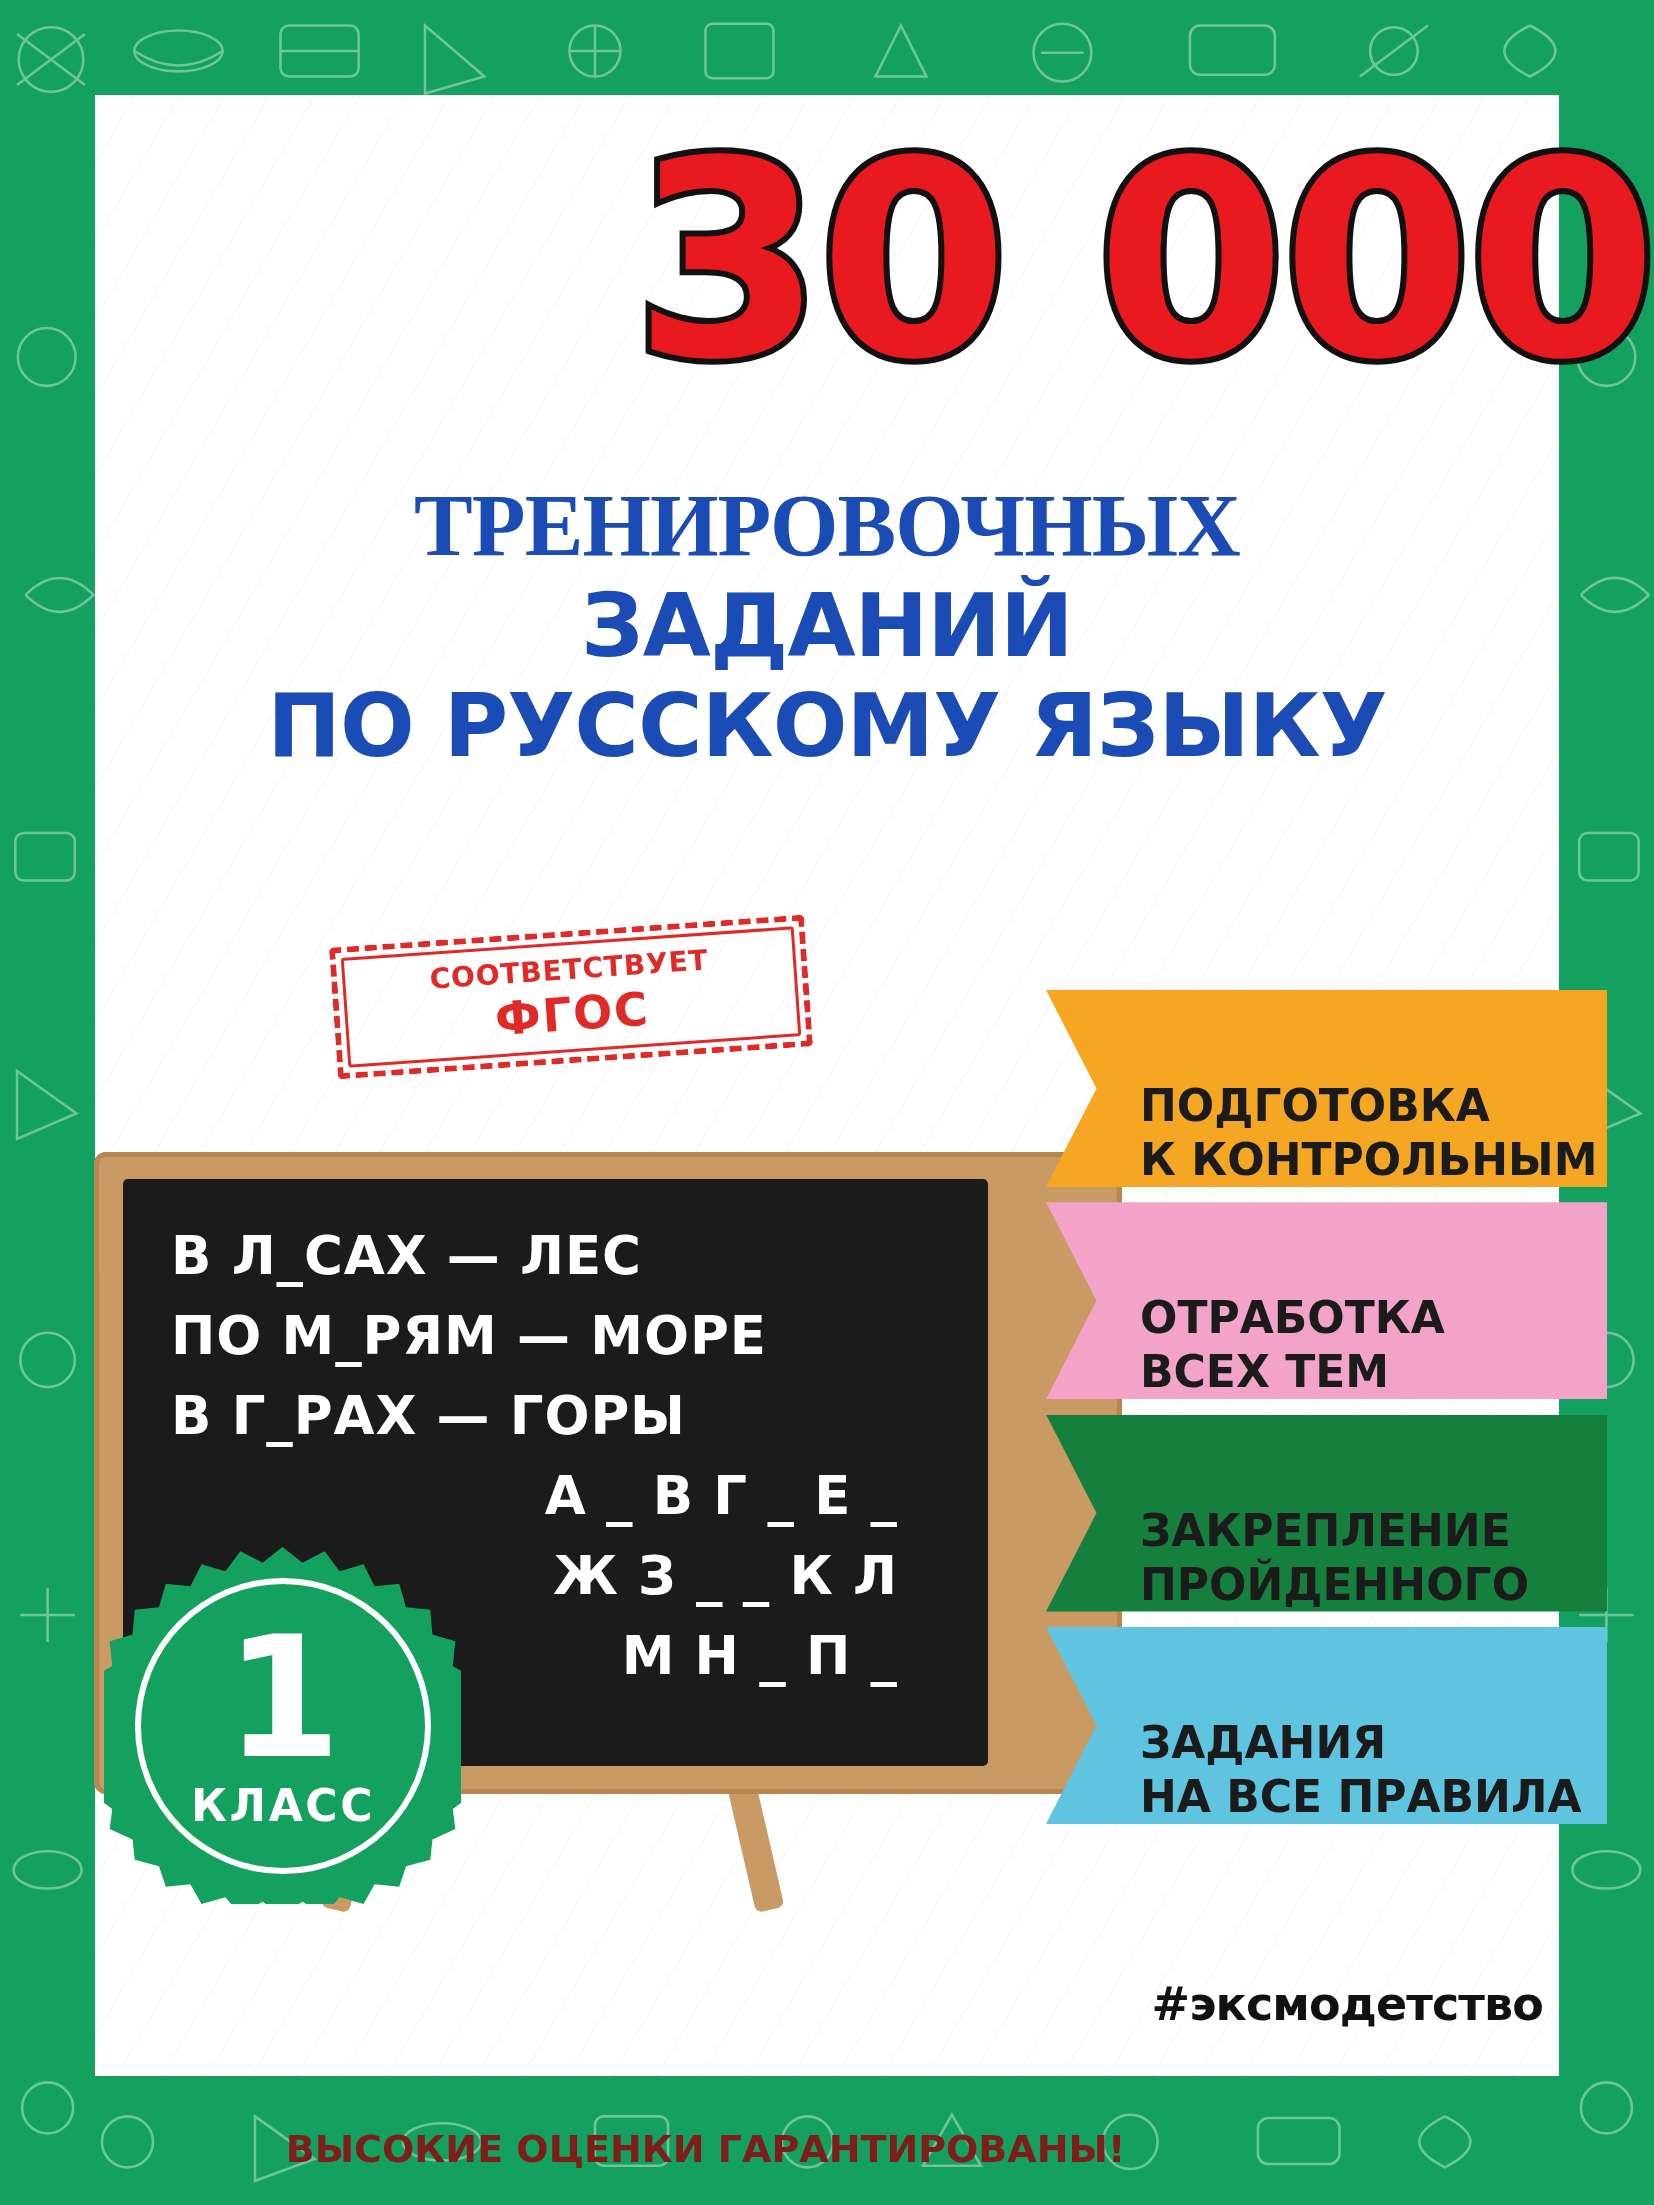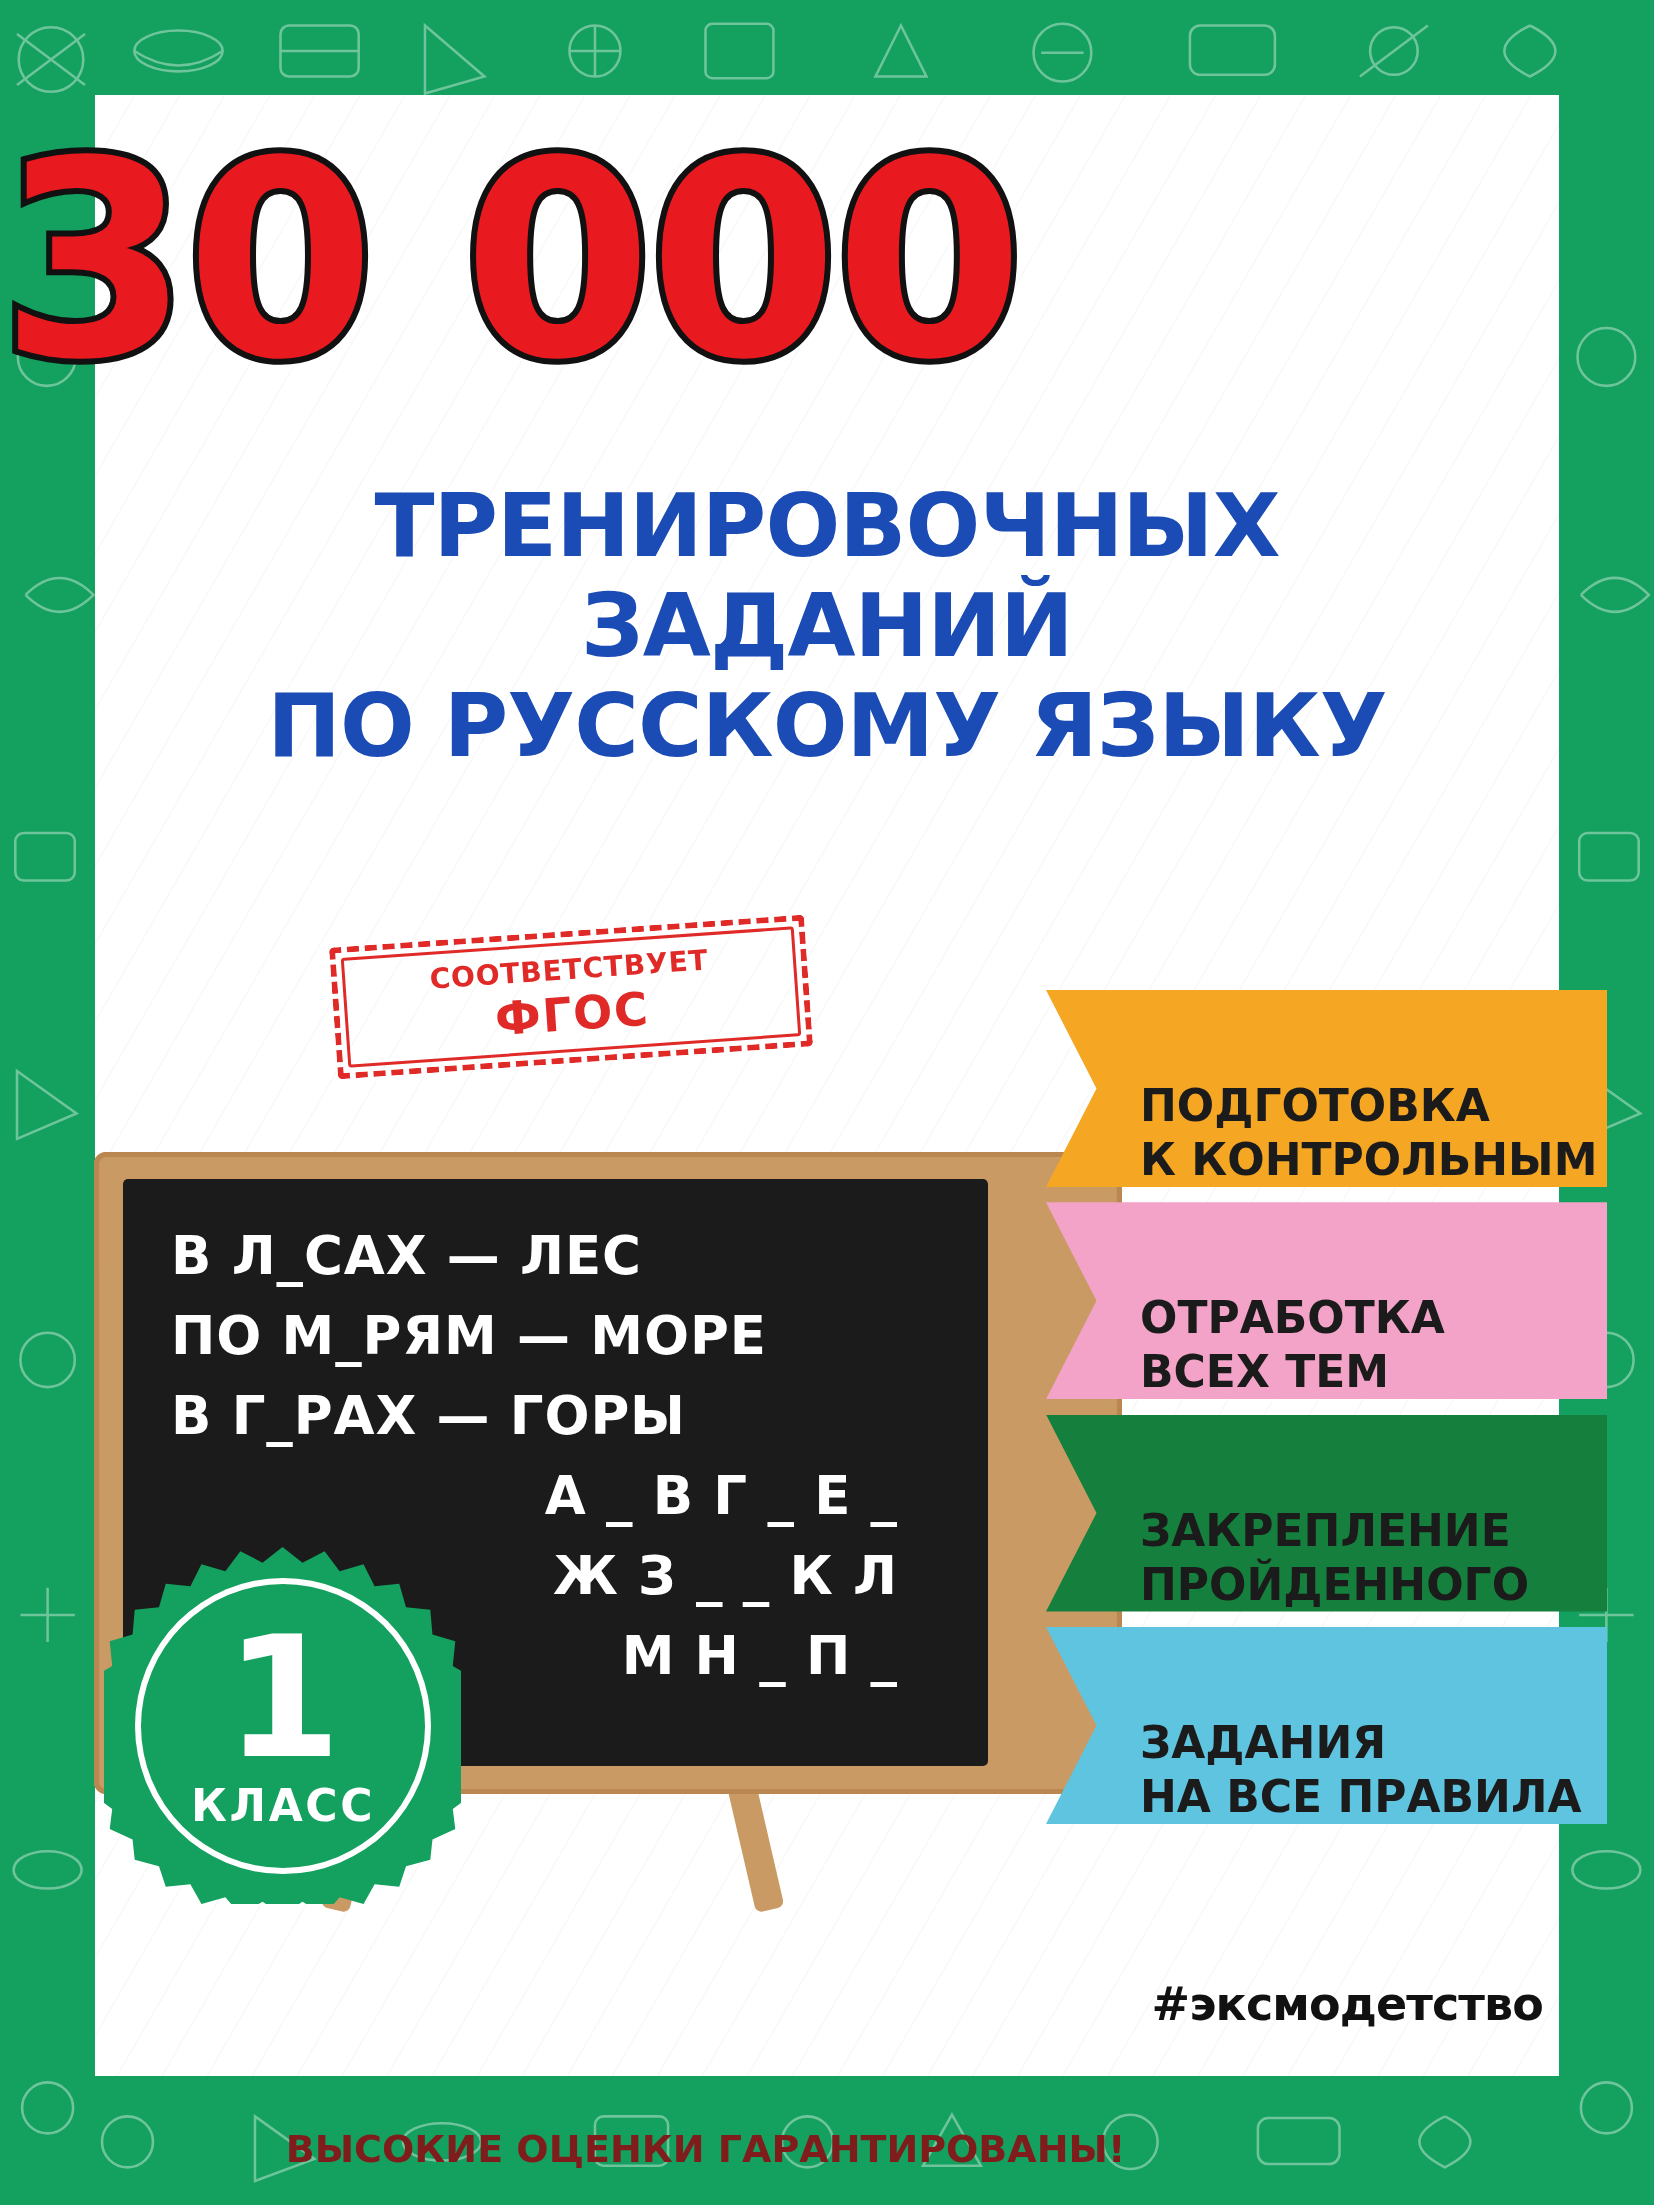--- a/index.html
+++ b/index.html
@@ -48,21 +48,21 @@
       rgba(0,0,0,0) 39px
     );
   }
 
   
   .number {
     position: absolute;
     left: 0;
     top: 134px;
     width: 1654px;
-    text-align: left;
+    text-align: right;
     font-family: "DejaVu Sans", sans-serif;
     font-weight: bold;
     font-size: 272px;
     line-height: 255px;
     letter-spacing: -3.4px;
     color: #e8191f;
     -webkit-text-stroke: 12px #111111;
     paint-order: stroke fill;
     text-shadow: 0 0 0 #111;
   }
@@ -72,21 +72,21 @@
     top: 476px;
     width: 1654px;
     text-align: center;
     color: #1b4bb5;
     font-family: "DejaVu Sans", sans-serif;
     font-weight: bold;
     font-size: 88px;
     line-height: 100px;
     letter-spacing: -0.9px;
   }
-  .title-line-1 { font-size: 88px; }
+  .title-line-1 { font-size: 88px; font-family: Liberation Serif, serif; }
   .title-line-2 { font-size: 88px; text-align: center; }
   .title-line-3 { font-size: 88px; }
 
   
   .stamp {
     position: absolute;
     left: 333px;
     top: 931px;
     width: 476px;
     height: 132px;

